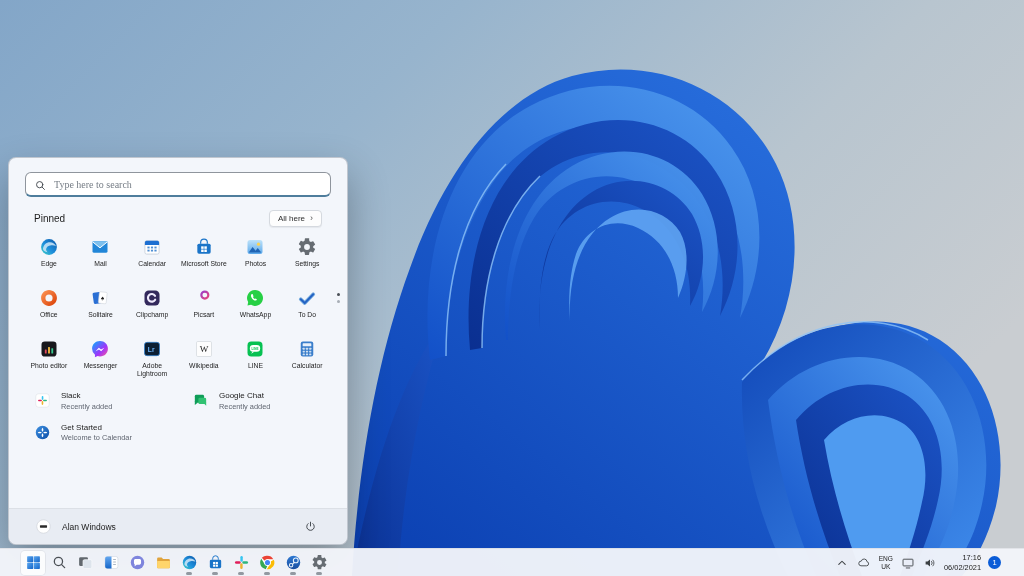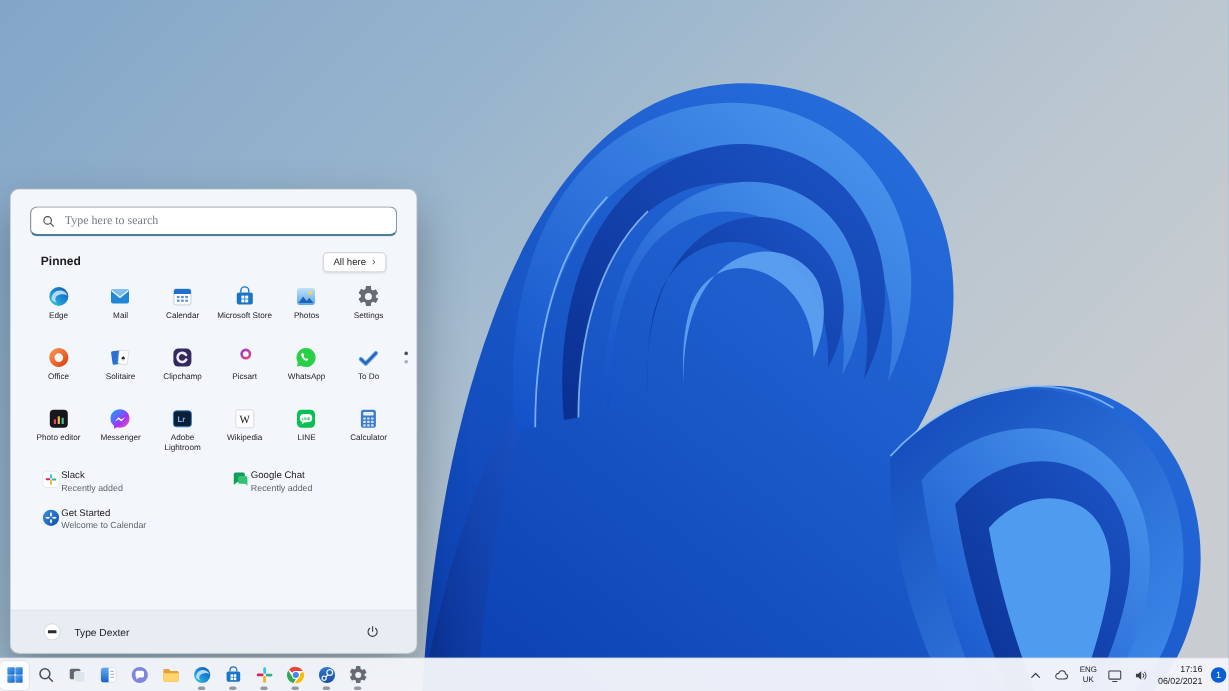--- a/index.html
+++ b/index.html
@@ -5,21 +5,21 @@
   html,body{margin:0;padding:0}
   body{width:1024px;height:576px;overflow:hidden;position:relative;
        font-family:"Liberation Sans",sans-serif;background:#9db9cf}
 
   
   .wallpaper{position:absolute;inset:0}
 
   
   .taskbar{position:absolute;left:0;right:0;bottom:0;height:28px;
     background:rgba(242,245,250,.96);border-top:1px solid rgba(0,0,0,.06);
-    display:flex;align-items:center;padding:0 0;box-sizing:border-box;z-index:30}
+    display:flex;align-items:center;padding:0 21px;box-sizing:border-box;z-index:30}
   .tb-left{display:flex;align-items:center;gap:2px}
   .tb-btn{width:24px;height:24px;border-radius:4px;display:flex;align-items:center;
     justify-content:center;position:relative;cursor:pointer}
   .tb-btn.active{background:rgba(255,255,255,.75);box-shadow:0 0 0 1px rgba(0,0,0,.05)}
   .tb-btn svg{width:17px;height:17px;display:block}
   .run-dot{position:absolute;bottom:0;left:50%;transform:translateX(-50%);
     width:6px;height:2.4px;border-radius:2px;background:#9299a1}
   .tray{margin-left:auto;display:flex;align-items:center;gap:7px;padding-right:2px}
   .tray-ico{width:15px;height:15px;display:flex;align-items:center;justify-content:center}
   .tray-ico svg{width:14px;height:14px}
@@ -37,42 +37,42 @@
   .search-input{width:100%;box-sizing:border-box;height:25px;border-radius:6px;
     border:1px solid #8f959d;border-bottom:2px solid #4e7d9c;background:#fff;
     padding:0 10px 0 28px;font-size:10px;color:#444;outline:none;
     font-family:Liberation Serif, serif}
   .search-input::placeholder{color:#767d86}
   .search-ico{position:absolute;left:9px;top:6px;width:13px;height:13px;pointer-events:none}
   .search-ico svg{width:13px;height:13px}
 
   .section-head{display:flex;align-items:center;justify-content:space-between;
     margin:13px 25px 3px}
-  .section-title{font-size:10px;font-weight:bold;color:#1b1b1b}
+  .section-title{font-size:10px;font-weight:normal;color:#1b1b1b}
   .all-apps{display:flex;align-items:center;gap:5px;background:#fdfdfd;
     border:1px solid #d5d9df;border-radius:4px;font-size:8px;color:#2c2c2c;
     padding:3px 8px;box-shadow:0 1px 1px rgba(0,0,0,.06);cursor:pointer}
   .all-apps .chev{font-size:9px;line-height:1;color:#555}
 
   .pinned-grid{display:grid;grid-template-columns:repeat(6,1fr);margin:2px 14px 0}
   .tile{height:46px;display:flex;flex-direction:column;align-items:center;
     padding-top:5px;border-radius:4px;cursor:pointer}
   .tile .ic{width:20px;height:20px}
   .tile .ic svg{width:20px;height:20px;display:block}
   .tile-label{font-size:6.8px;color:#1d1d1d;margin-top:3px;text-align:center;
     line-height:1.2;white-space:nowrap}
   .tile-label.wrap{white-space:normal;max-width:44px}
   .page-dots{position:absolute;right:7px;top:135px;display:flex;flex-direction:column;
     gap:4px;align-items:center}
   .pdot{width:3px;height:3px;border-radius:50%;cursor:pointer}
   .pdot.on{background:#4a4f55}
   .pdot.off{background:#a8aeb6}
 
   .rec-grid{display:grid;grid-template-columns:158px 1fr;margin:6px 25px 0;row-gap:12px}
-  .rec-item{display:flex;align-items:flex-start;cursor:pointer;border-radius:4px}
+  .rec-item{display:flex;align-items:center;gap:10px;cursor:pointer;border-radius:4px}
   .rec-item .ic{width:17px;height:17px}
   .rec-item .ic svg{width:17px;height:17px;display:block}
   .rec-title{font-size:8px;color:#1b1b1b}
   .rec-sub{font-size:7.4px;color:#5f6570;margin-top:1.5px}
 
   .user-bar{margin-top:auto;height:35px;background:#e8ecf3;
     border-top:1px solid rgba(0,0,0,.05);border-radius:0 0 8px 8px;
     display:flex;align-items:center;padding:0 26px}
   .avatar{width:17px;height:17px;cursor:pointer}
   .avatar svg{width:17px;height:17px;display:block}
@@ -437,21 +437,21 @@
       </div>
     </div>
 
   <div class="user-bar">
     <span class="avatar">
         <svg viewBox="0 0 24 24">
           <circle cx="12" cy="12" r="9.5" fill="#fff" stroke="#c8ccd2" stroke-width=".8"></circle>
           <rect x="7" y="10.2" width="10" height="3.4" rx=".6" fill="#2a2a2a"></rect>
         </svg>
       </span>
-    <span class="user-name">Type Dexter</span>
+    <span class="user-name">Alan Windows</span>
     <span class="power-btn">
         <svg viewBox="0 0 24 24" fill="none" stroke="#3a3f45" stroke-width="1.7" stroke-linecap="round">
           <path d="M12 4v7"></path>
           <path d="M7.6 6.6a7 7 0 1 0 8.8 0"></path>
         </svg>
       </span>
   </div>
 </div>
 
 <div class="taskbar">

